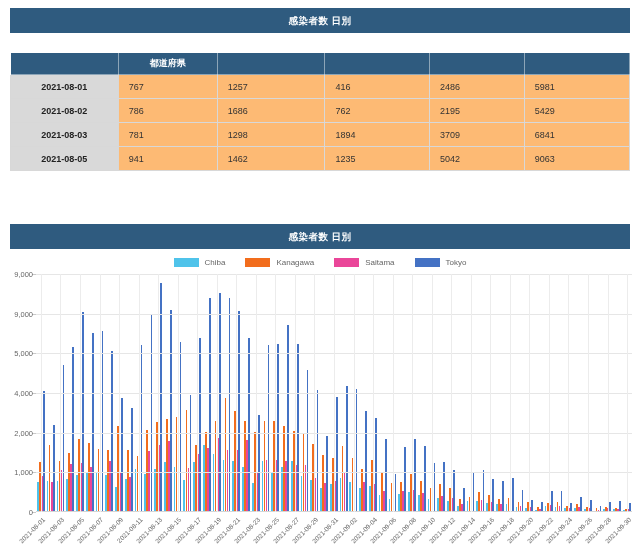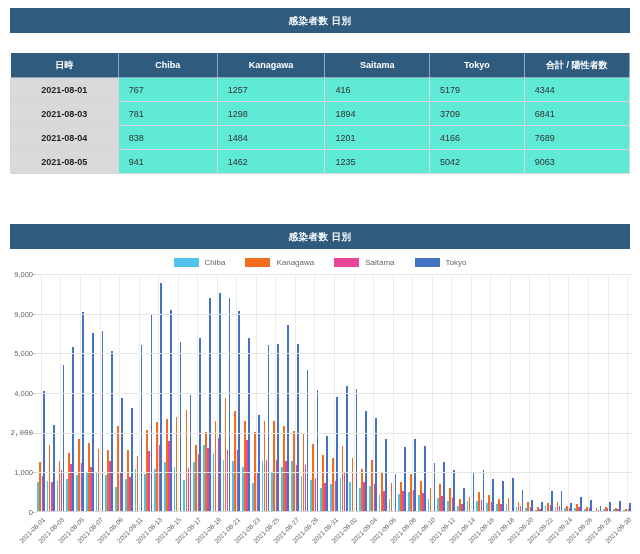--- a/index.html
+++ b/index.html
@@ -17,21 +17,21 @@
   table { width: 100%; border-collapse: collapse; table-layout: fixed; }
   thead th {
     color: #fff; font-size: 9px; font-weight: bold; text-align: center;
     border: 1px solid rgba(255,255,255,0.45);
   }
   thead tr.group-row th { height: 22px; }
   thead tr.col-row th { height: 25px; }
   tbody td {
     height: 24px; font-size: 9px; color: #333;
     border: 1px solid #d8d8d8; padding: 0 10px; text-align: left;
-    background: #5eead4;
+    background: #fdba74;
   }
   tbody td.date-cell {
     text-align: center; font-weight: bold; background: #d9d9d9; color: #222;
   }
 
   
   .chart-header { margin-top: 12px; }
   .legend {
     margin-top: 6px; height: 14px; display: flex; justify-content: center;
     align-items: center; gap: 20px;
@@ -74,53 +74,53 @@
   <table>
     <colgroup>
       <col style="width:17.4%">
         <col style="width:16.0%">
         <col style="width:17.4%">
       <col style="width:16.9%">
         <col style="width:15.3%">
         <col style="width:17.0%">
     </colgroup>
     <thead>
-      <tr class="col-row">
-        <th style="background: rgb(47, 91, 127);">日時</th>
-        <th style="background: rgb(47, 91, 127);">Chiba</th>
-        <th style="background: rgb(47, 91, 127);">Kanagawa</th>
-        <th style="background: rgb(47, 91, 127);">Saitama</th>
-        <th style="background: rgb(47, 91, 127);">Tokyo</th>
-        <th style="background: rgb(47, 91, 127);">合計 / 陽性者数</th>
+      <tr class="group-row">
+        <th style="background: rgb(47, 91, 127);"></th>
+        <th style="background: rgb(47, 91, 127);">都道府県</th>
+        <th style="background: rgb(47, 91, 127);"></th>
+        <th style="background: rgb(47, 91, 127);"></th>
+        <th style="background: rgb(47, 91, 127);"></th>
+        <th style="background: rgb(47, 91, 127);"></th>
       </tr>
     </thead>
     <tbody>
         <tr>
           <td class="date-cell">2021-08-01</td>
           <td>767</td>
           <td>1257</td>
           <td>416</td>
-          <td>5179</td>
-          <td>4344</td>
+          <td>2486</td>
+          <td>5981</td>
+        </tr>
+        <tr>
+          <td class="date-cell">2021-08-02</td>
+          <td>786</td>
+          <td>1686</td>
+          <td>762</td>
+          <td>2195</td>
+          <td>5429</td>
         </tr>
         <tr>
           <td class="date-cell">2021-08-03</td>
           <td>781</td>
           <td>1298</td>
           <td>1894</td>
           <td>3709</td>
           <td>6841</td>
-        </tr>
-        <tr>
-          <td class="date-cell">2021-08-04</td>
-          <td>838</td>
-          <td>1484</td>
-          <td>1201</td>
-          <td>4166</td>
-          <td>7689</td>
         </tr>
         <tr>
           <td class="date-cell">2021-08-05</td>
           <td>941</td>
           <td>1462</td>
           <td>1235</td>
           <td>5042</td>
           <td>9063</td>
         </tr>
       </tbody>
@@ -518,21 +518,21 @@
           <div class="bar" style="height: 3.63333%; background: rgb(68, 114, 196);"></div>
         </div>
       </div>
   <div class="ytick-dash" style="top: 100%;"></div>
       <div class="ylabel" style="top: 100%;">0</div>
       <div class="gridline-h" style="top: 83.3333%;"></div>
       <div class="ytick-dash" style="top: 83.3333%;"></div>
       <div class="ylabel" style="top: 83.3333%;">1,000</div>
       <div class="gridline-h" style="top: 66.6667%;"></div>
       <div class="ytick-dash" style="top: 66.6667%;"></div>
-      <div class="ylabel" style="top: 66.6667%; font-family: Liberation Mono, monospace;">2,000</div>
+      <div class="ylabel" style="top: 66.6667%;">2,000</div>
       <div class="gridline-h" style="top: 50%;"></div>
       <div class="ytick-dash" style="top: 50%;"></div>
       <div class="ylabel" style="top: 50%;">4,000</div>
       <div class="gridline-h" style="top: 33.3333%;"></div>
       <div class="ytick-dash" style="top: 33.3333%;"></div>
       <div class="ylabel" style="top: 33.3333%;">5,000</div>
       <div class="gridline-h" style="top: 16.6667%;"></div>
       <div class="ytick-dash" style="top: 16.6667%;"></div>
       <div class="ylabel" style="top: 16.6667%;">9,000</div>
       <div class="gridline-h" style="top: 0%;"></div>

